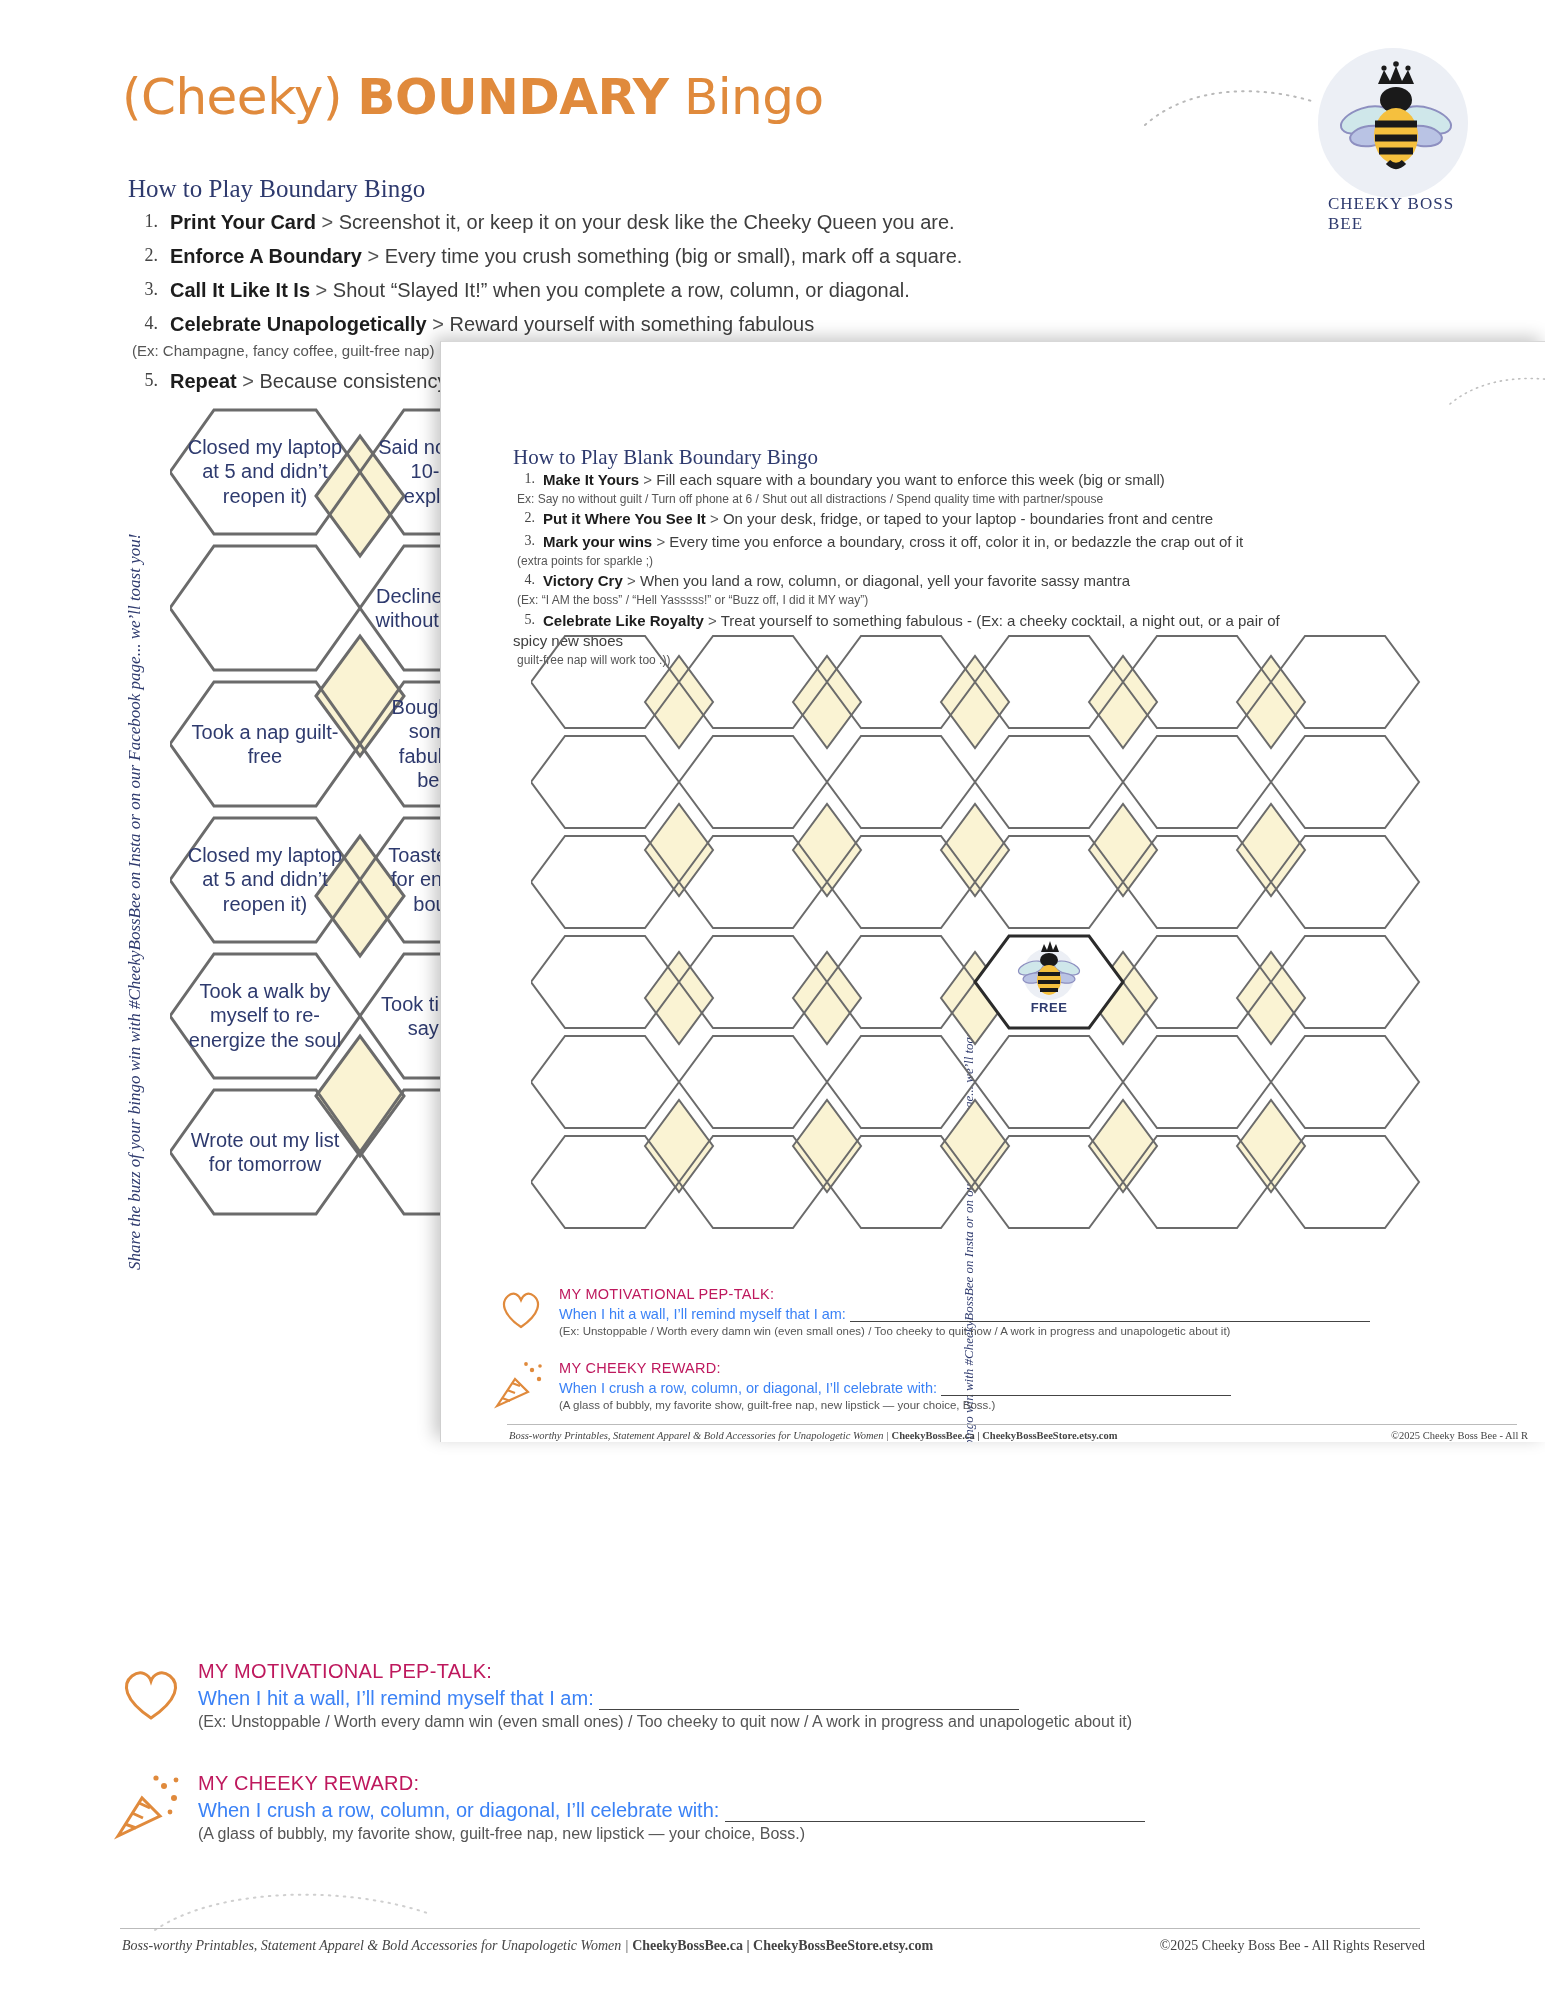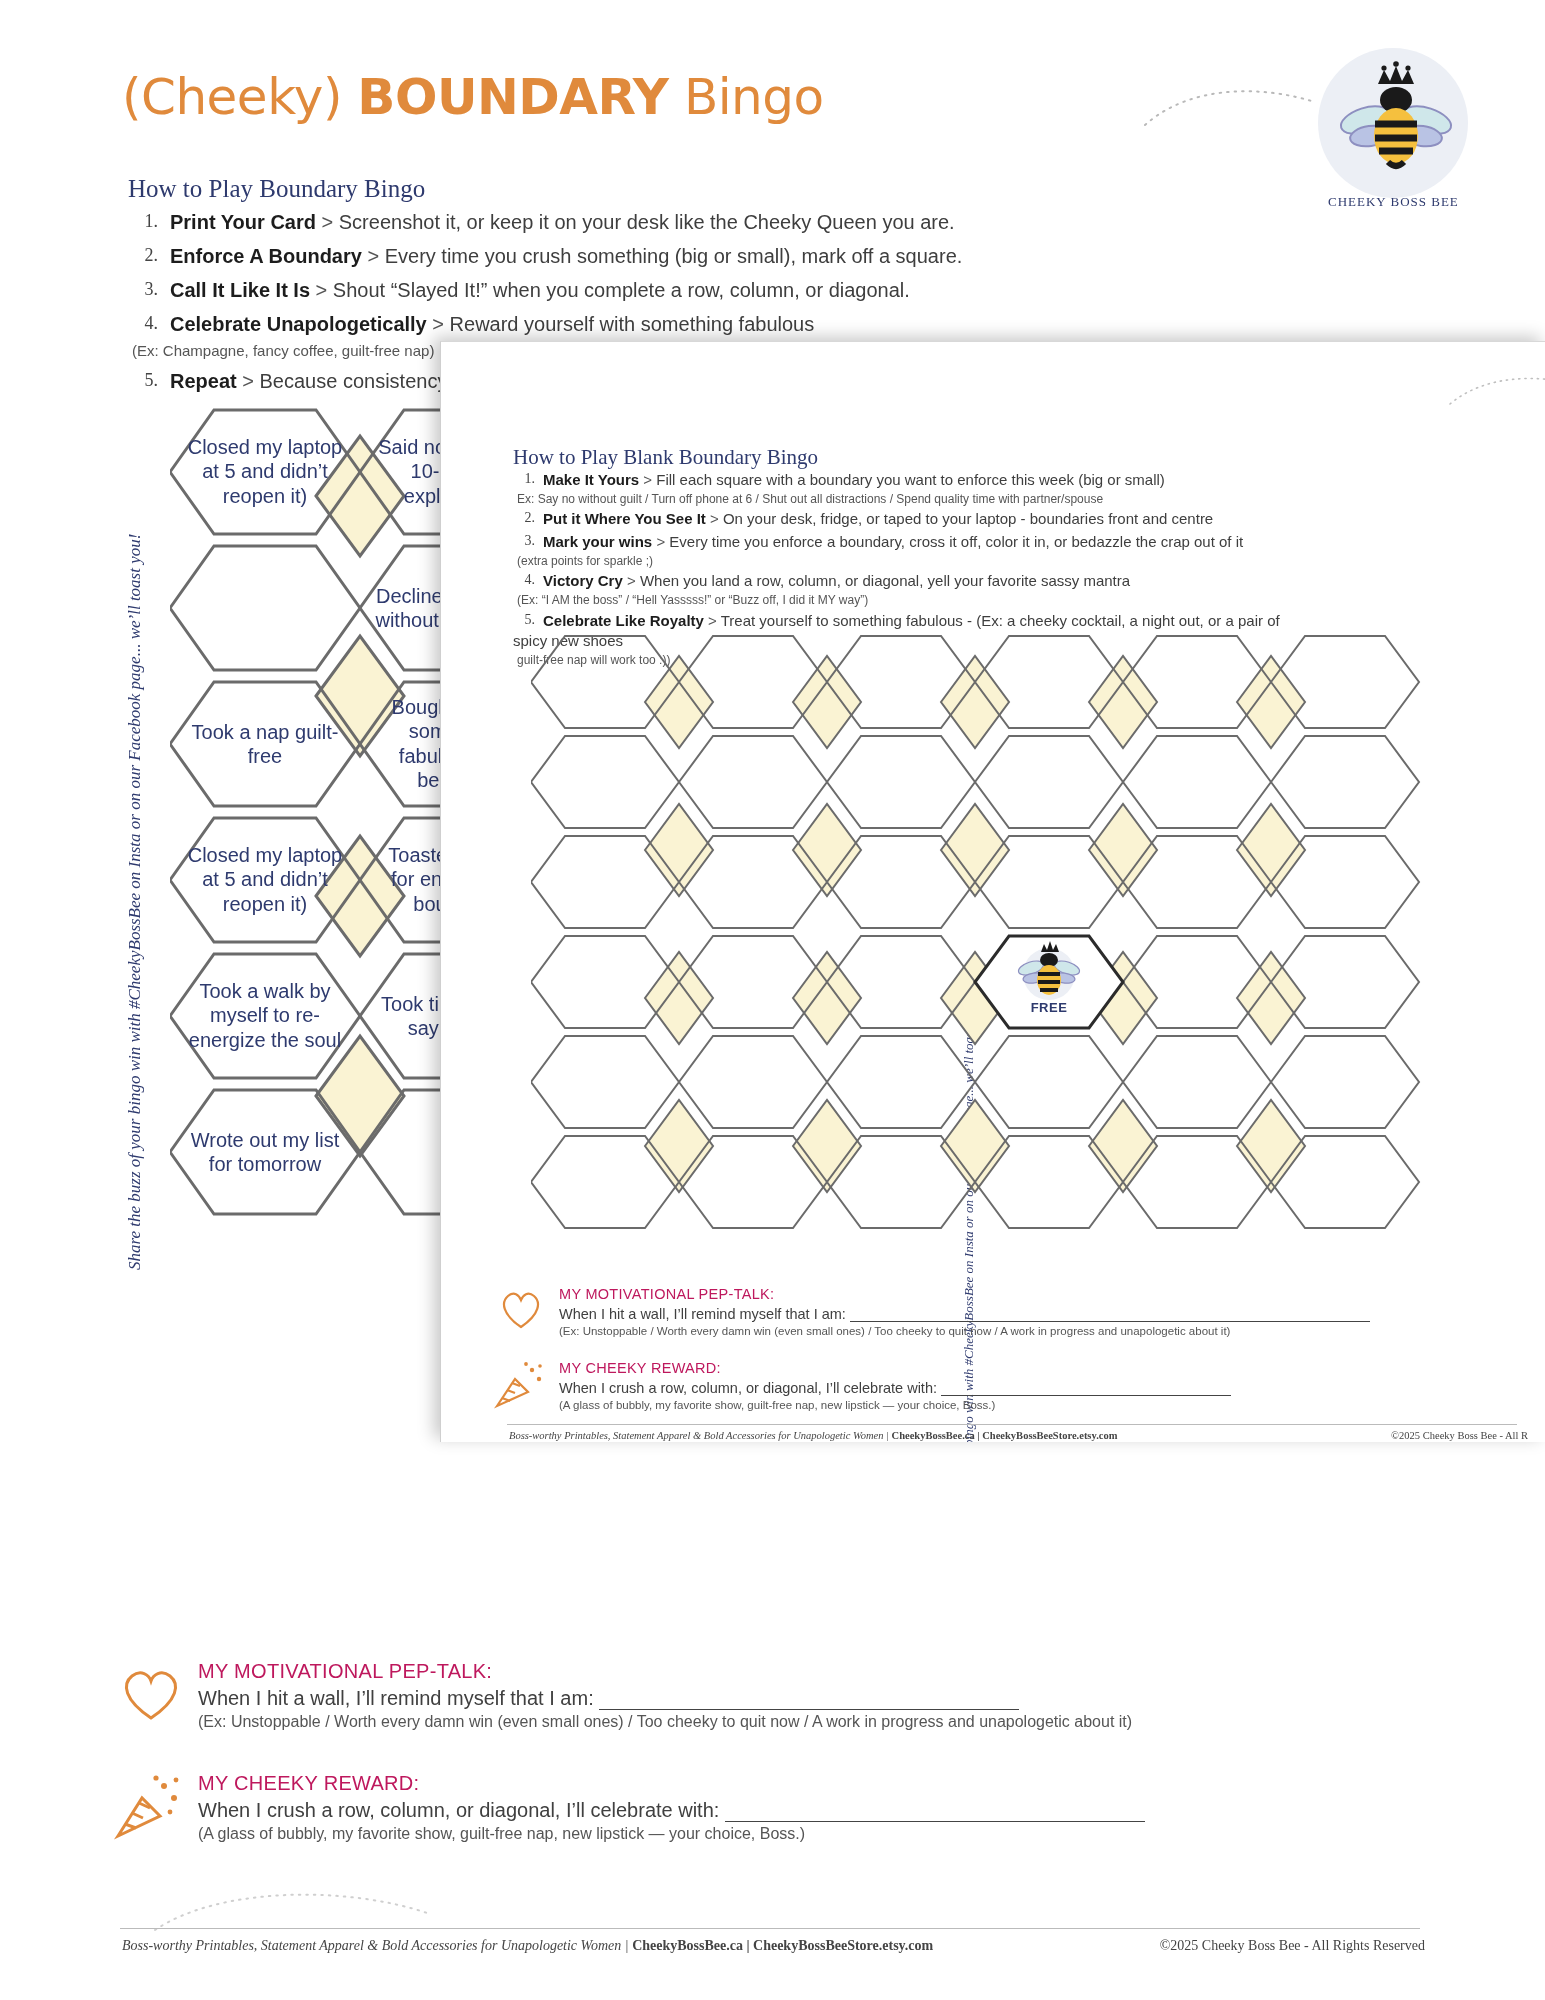--- a/index.html
+++ b/index.html
@@ -118,21 +118,21 @@
     position: absolute;
   }
   .callout .ttl {
     font-size: 20px;
     color: #be185d;
     font-family: "Liberation Sans", sans-serif;
     letter-spacing: .3px;
   }
   .callout .line {
     font-size: 20px;
-    color: #404040;
+    color: #3b82f6;
     margin-top: 4px;
   }
   .callout .ex {
     font-size: 16px;
     color: #555;
     margin-top: 3px;
   }
   .rule-line {
     display: inline-block;
     border-bottom: 1.5px solid #444;
@@ -240,21 +240,21 @@
       <ellipse cx="52" cy="88" rx="20" ry="10" fill="#b9c3e4" stroke="#8d8fc0" stroke-width="2" transform="rotate(-8 52 88)"></ellipse>
       <ellipse cx="104" cy="88" rx="20" ry="10" fill="#b9c3e4" stroke="#8d8fc0" stroke-width="2" transform="rotate(8 104 88)"></ellipse>
 
       <ellipse cx="78" cy="52" rx="16" ry="13" fill="#1a1a1a"></ellipse>
       <ellipse cx="78" cy="88" rx="22" ry="28" fill="#f5c03e"></ellipse>
       <path d="M57,76 h42" stroke="#1a1a1a" stroke-width="7"></path>
       <path d="M57,90 h42" stroke="#1a1a1a" stroke-width="7"></path>
       <path d="M61,103 h34" stroke="#1a1a1a" stroke-width="7"></path>
       <path d="M70,114 q8,8 16,0" stroke="#1a1a1a" stroke-width="6" fill="none"></path>
     </svg>
-    <div class="bee-arc" style="left:10px; top:146px; font-size:13px;">CHEEKY BOSS BEE</div>
+    <div class="bee-arc" style="left:10px; top:146px; font-size:17px;">CHEEKY BOSS BEE</div>
   </div>
 
   <div class="howto-head">How to Play Boundary Bingo</div>
 
   <div class="steps">
     <div class="step">
       <span class="num">1.</span>
       <span class="body">
         <span class="lead">Print Your Card</span>
         <span class="arrow">&gt;</span>

